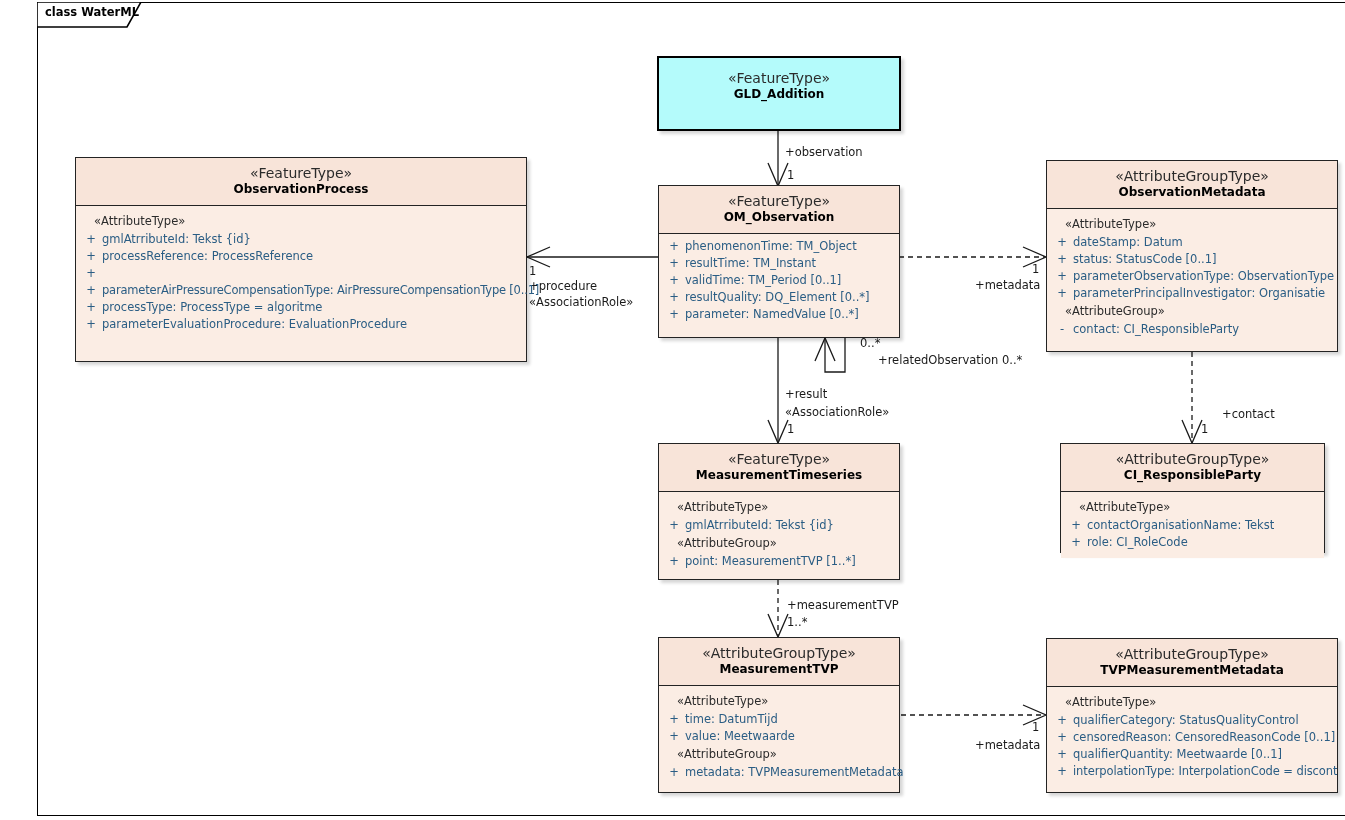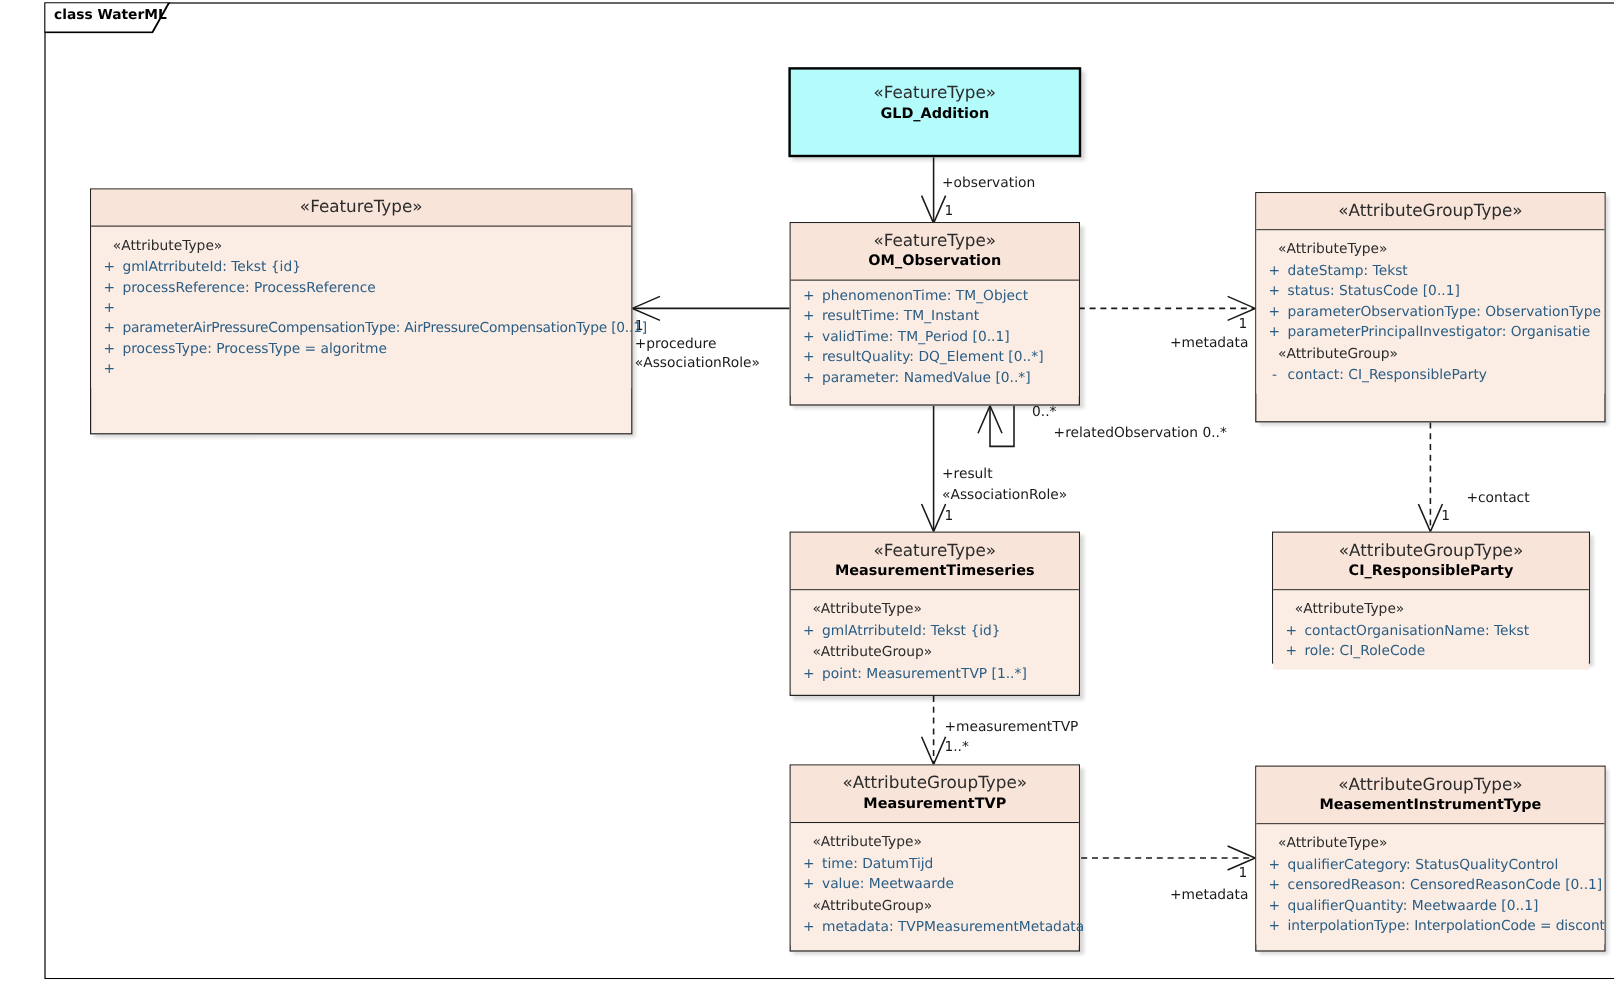--- a/index.html
+++ b/index.html
@@ -203,20 +203,21 @@
   <div class="cls cyan" style="left:622px; top:56px; width:244px; height:75px;">
     <div class="hdr" style="padding-top:12px;">
       <div class="stereo">«FeatureType»</div>
       <div class="cname">GLD_Addition</div>
     </div>
   </div>
 
   <div class="cls hasbody" style="left:40px; top:157px; width:452px; height:205px;">
     <div class="hdr">
       <div class="stereo">«FeatureType»</div>
+      <div class="cname">ObservationProcess</div>
     </div>
     <div class="body">
       <div class="grp">«AttributeType»</div>
       <div class="attr">
           <span class="vis">+</span>
           <span class="txt">gmlAtrributeId: Tekst {id}</span>
         </div>
       <div class="attr">
           <span class="vis">+</span>
           <span class="txt">processReference: ProcessReference</span>
@@ -227,20 +228,21 @@
       <div class="attr">
           <span class="vis">+</span>
           <span class="txt" style="letter-spacing:-0.2px;">parameterAirPressureCompensationType: AirPressureCompensationType [0..1]</span>
         </div>
       <div class="attr">
           <span class="vis">+</span>
           <span class="txt">processType: ProcessType = algoritme</span>
         </div>
       <div class="attr">
           <span class="vis">+</span>
+          <span class="txt">parameterEvaluationProcedure: EvaluationProcedure</span>
         </div>
     </div>
   </div>
 
   <div class="cls hasbody" style="left:623px; top:185px; width:242px; height:153px;">
     <div class="hdr">
       <div class="stereo">«FeatureType»</div>
       <div class="cname">OM_Observation</div>
     </div>
     <div class="body" style="padding-top:4px;">
@@ -263,26 +265,27 @@
       <div class="attr">
           <span class="vis">+</span>
           <span class="txt">parameter: NamedValue [0..*]</span>
         </div>
     </div>
   </div>
 
   <div class="cls hasbody" style="left:1011px; top:160px; width:292px; height:192px;">
     <div class="hdr">
       <div class="stereo">«AttributeGroupType»</div>
-    </div>
-    <div class="body">
-      <div class="grp">«AttributeType»</div>
-      <div class="attr">
-          <span class="vis">+</span>
-          <span class="txt">dateStamp: Tekst</span>
+      <div class="cname">ObservationMetadata</div>
+    </div>
+    <div class="body">
+      <div class="grp">«AttributeType»</div>
+      <div class="attr">
+          <span class="vis">+</span>
+          <span class="txt">dateStamp: Datum</span>
         </div>
       <div class="attr">
           <span class="vis">+</span>
           <span class="txt">status: StatusCode [0..1]</span>
         </div>
       <div class="attr">
           <span class="vis">+</span>
           <span class="txt">parameterObservationType: ObservationType</span>
         </div>
       <div class="attr">
@@ -353,21 +356,21 @@
       <div class="attr">
           <span class="vis">+</span>
           <span class="txt">metadata: TVPMeasurementMetadata</span>
         </div>
     </div>
   </div>
 
   <div class="cls hasbody" style="left:1011px; top:638px; width:292px; height:155px;">
     <div class="hdr">
       <div class="stereo">«AttributeGroupType»</div>
-      <div class="cname">MeasementInstrumentType</div>
+      <div class="cname">TVPMeasurementMetadata</div>
     </div>
     <div class="body">
       <div class="grp">«AttributeType»</div>
       <div class="attr">
           <span class="vis">+</span>
           <span class="txt">qualifierCategory: StatusQualityControl</span>
         </div>
       <div class="attr">
           <span class="vis">+</span>
           <span class="txt">censoredReason: CensoredReasonCode [0..1]</span>

